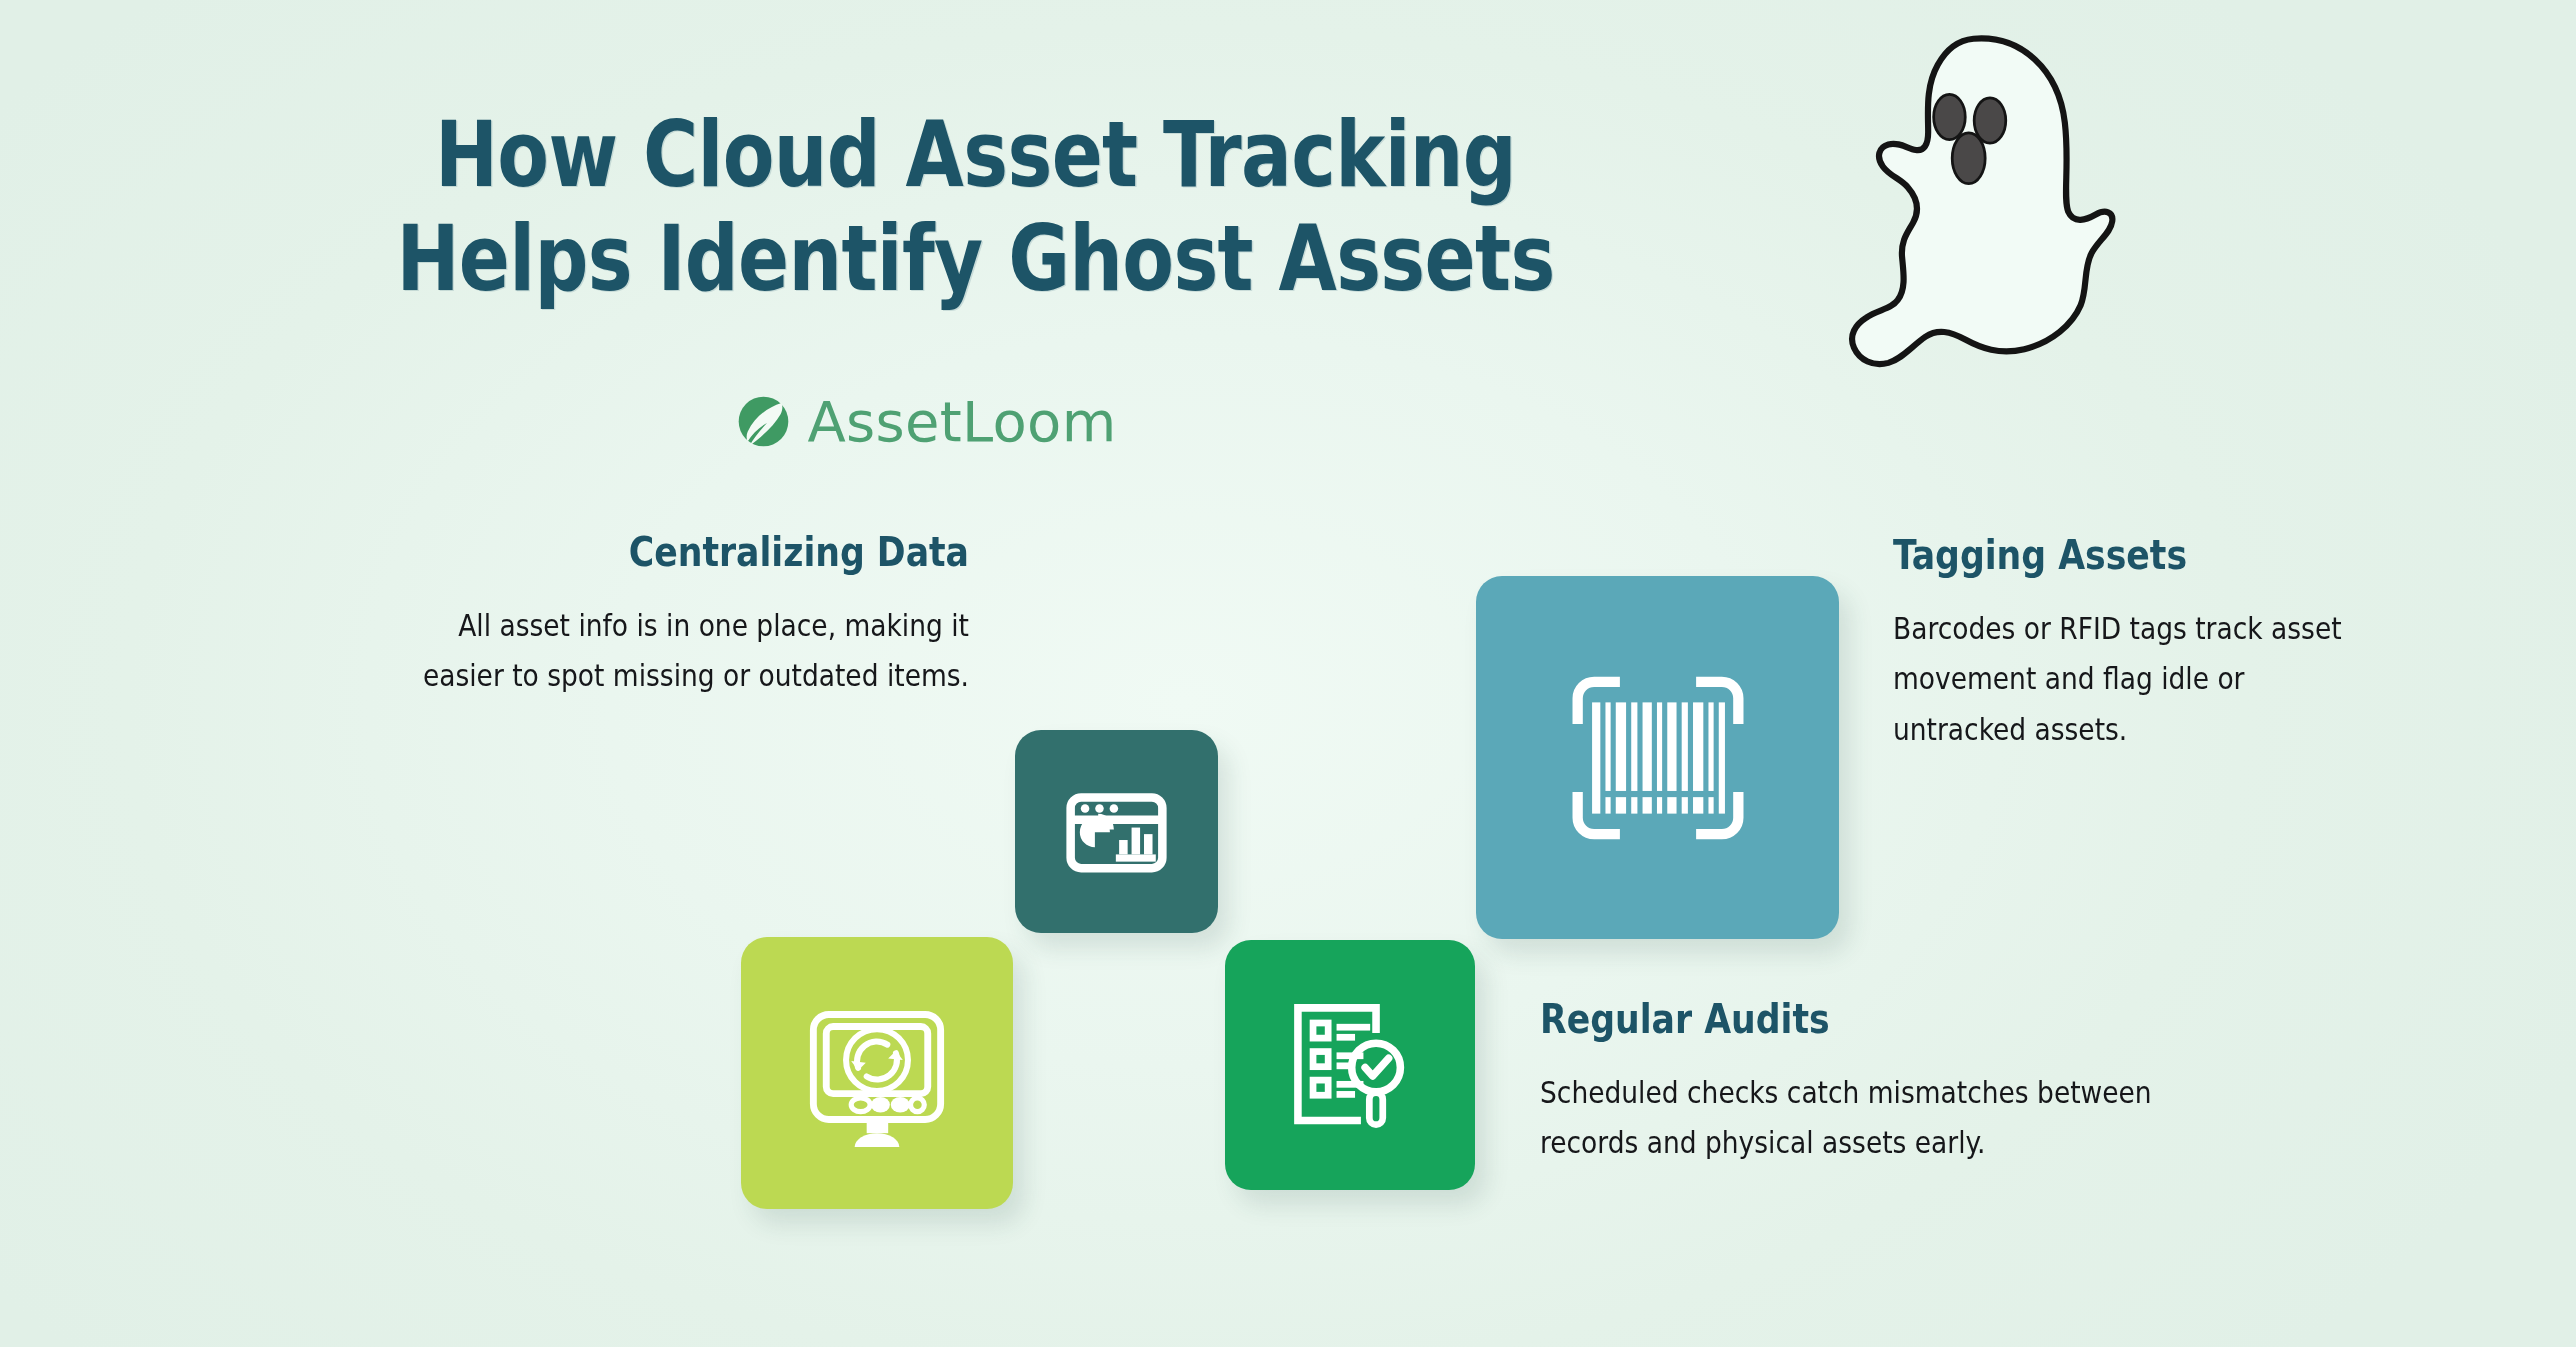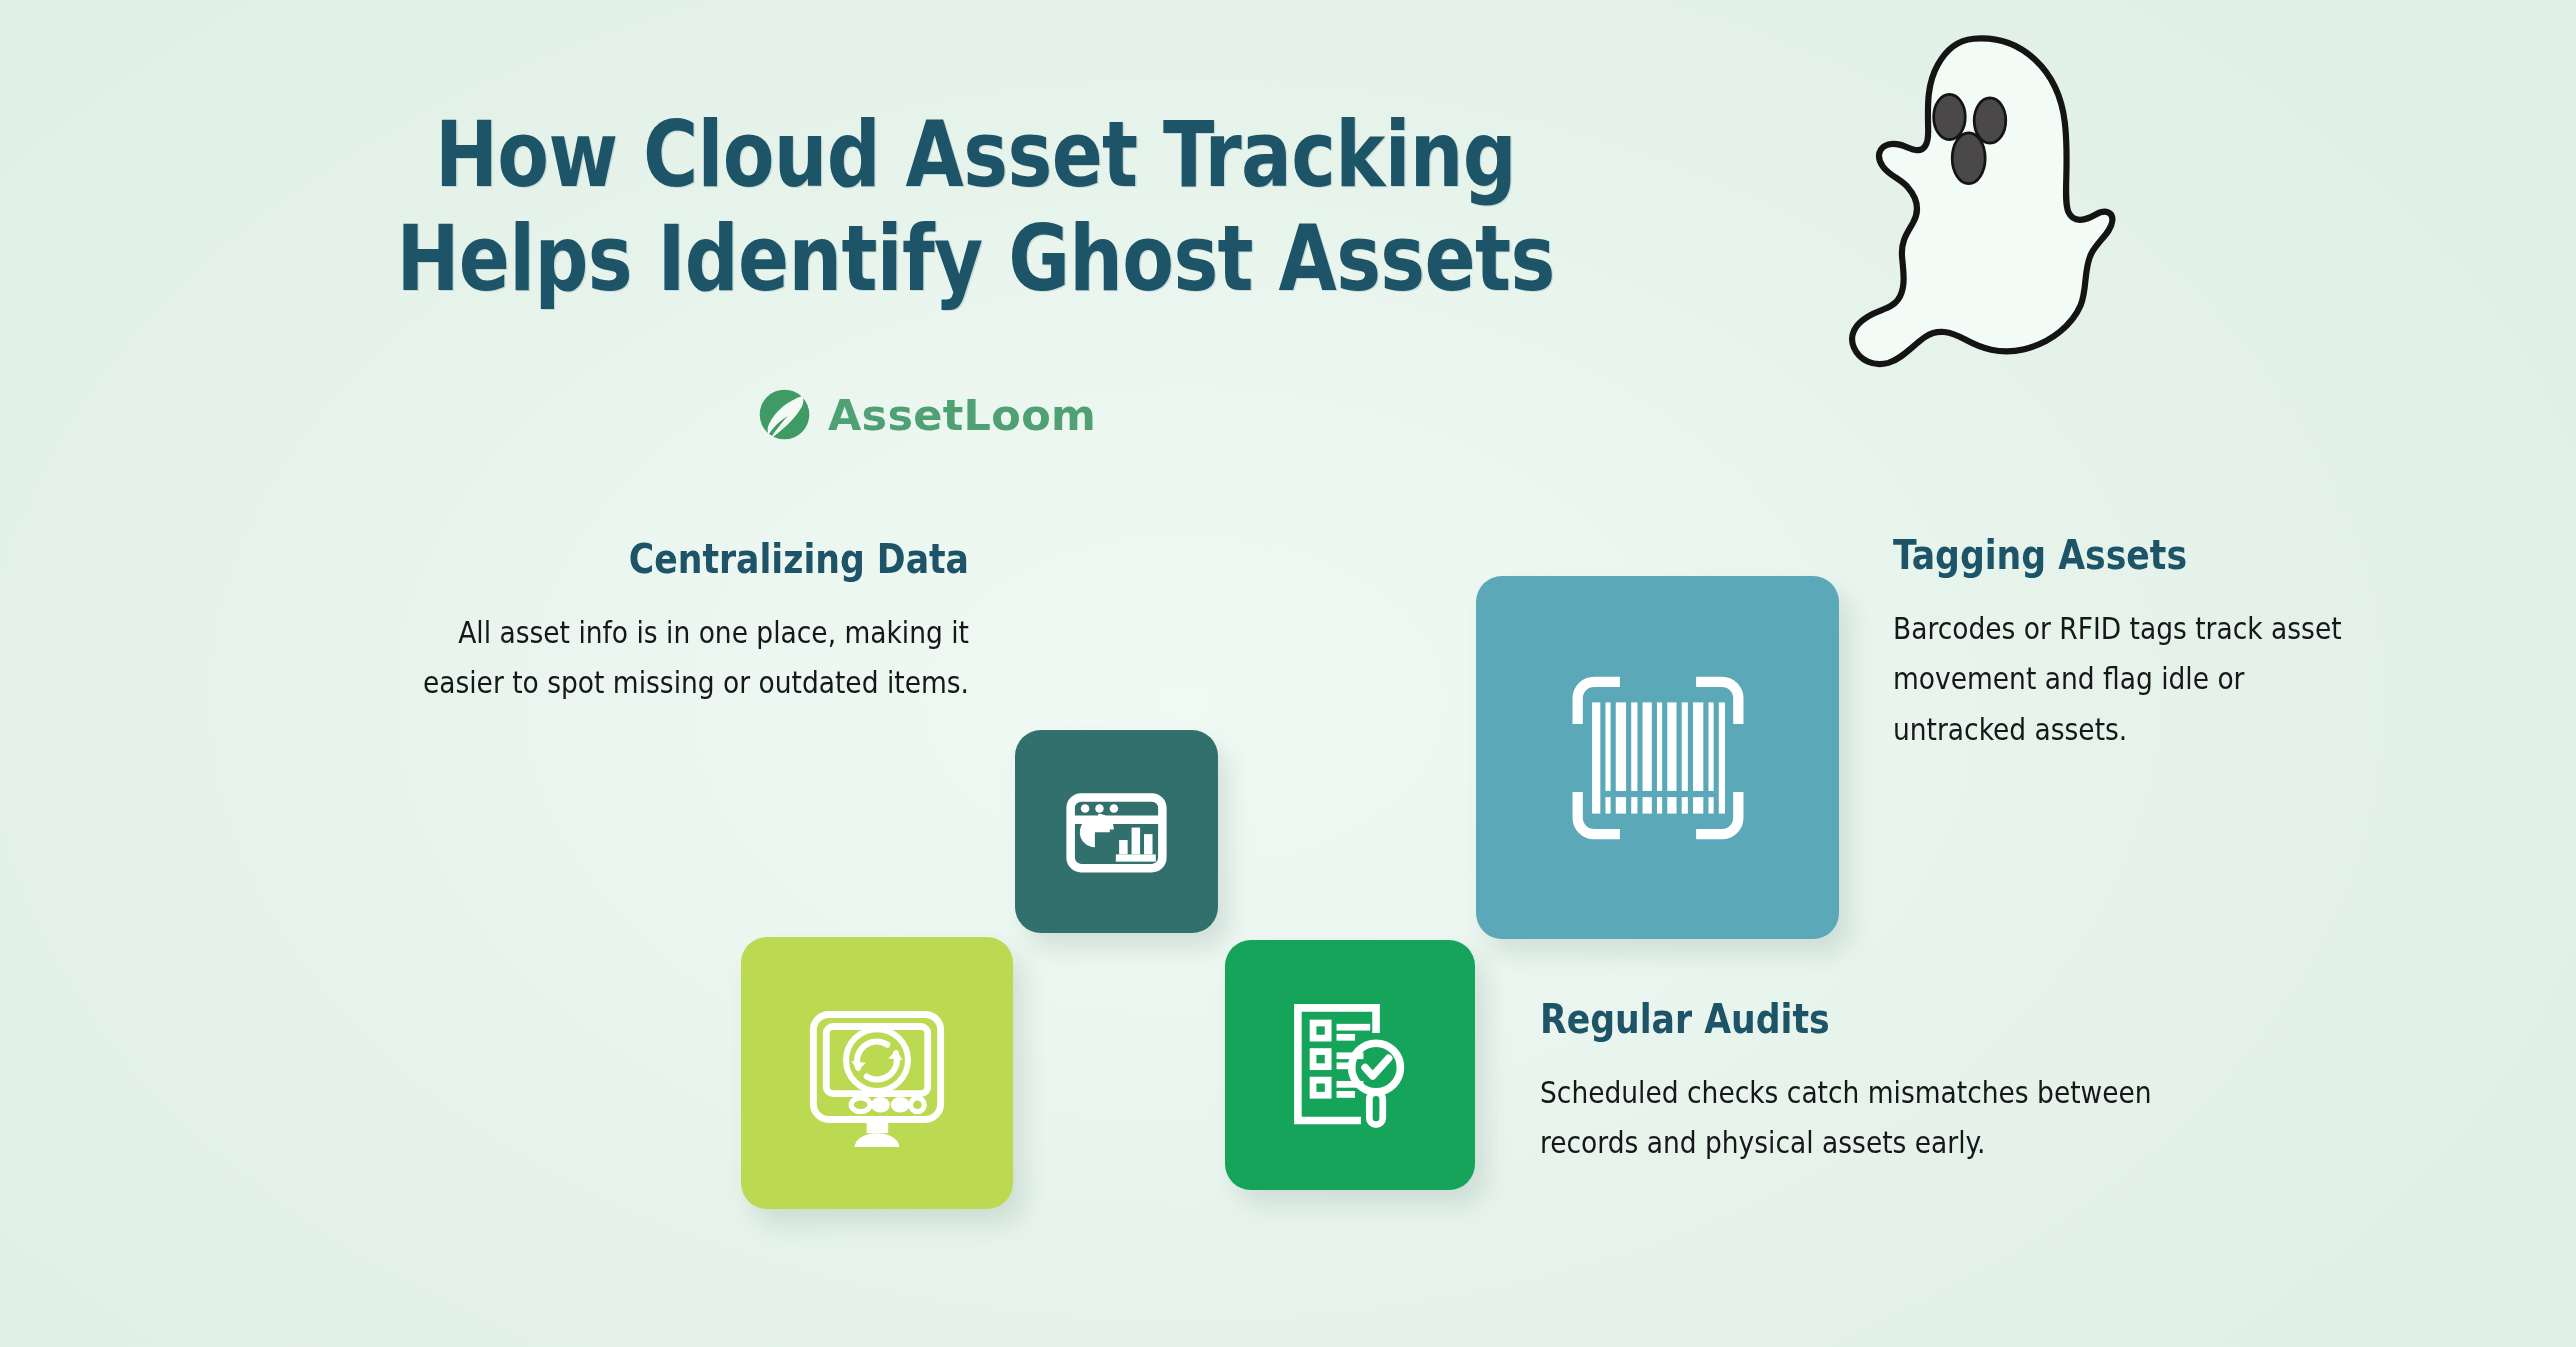--- a/index.html
+++ b/index.html
@@ -65,22 +65,22 @@
     justify-content: center;
     gap: 18px;
   }
   .logo-mark {
     width: 51px;
     height: 51px;
     flex: 0 0 auto;
   }
   .logo-text {
     color: #4fa173;
-    font-size: 43px;
-    font-weight: 700;
+    font-size: 56px;
+    font-weight: 400;
     letter-spacing: 0.3px;
     font-family: "DejaVu Sans", sans-serif;
   }
 
   
   .tile {
     position: absolute;
     border-radius: 26px;
     box-shadow: 11px 15px 23.4px rgba(40,80,70,0.13);
     display: flex;
@@ -127,21 +127,21 @@
     font-stretch: condensed;
     transform: scaleX(0.95);
   }
   .block.align-right { text-align: right; }
   .block.align-right h3 { transform-origin: right center; }
   .block.align-right p  { transform-origin: right center; }
   .block.align-left  { text-align: left; }
   .block.align-left h3 { transform-origin: left center; }
   .block.align-left p  { transform-origin: left center; }
 
-  .blk-centralizing { left: 371px;  top: 530px;  width: 598px; margin-top: 7px; }
+  .blk-centralizing { left: 371px;  top: 530px;  width: 598px; }
   .blk-tagging      { left: 1893px; top: 533px;  width: 495px; }
   .blk-automating   { left: 144px;  top: 938px; width: 550px; }
   .blk-audits       { left: 1540px; top: 997px; width: 687px; }
 </style>
 </head>
 <body>
 
 <div id="stage">
 
   <div class="title-wrap">

